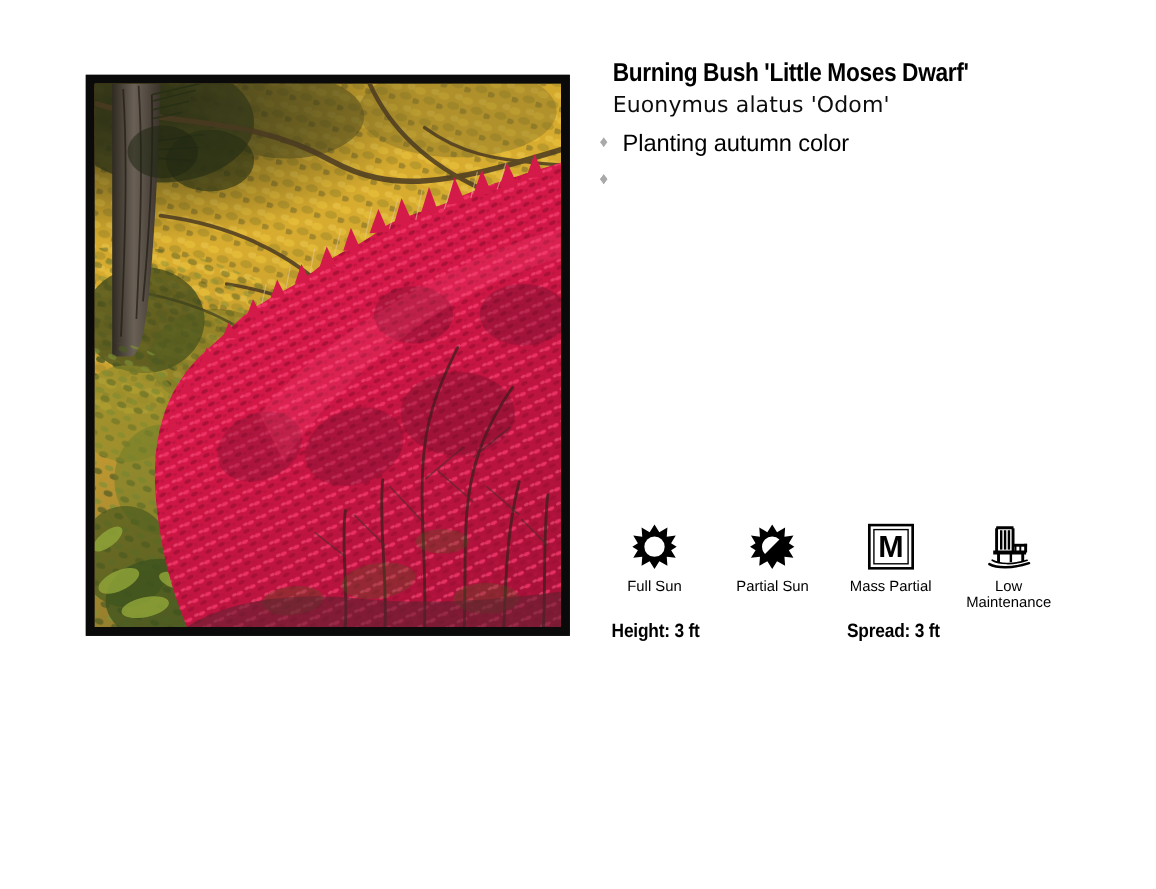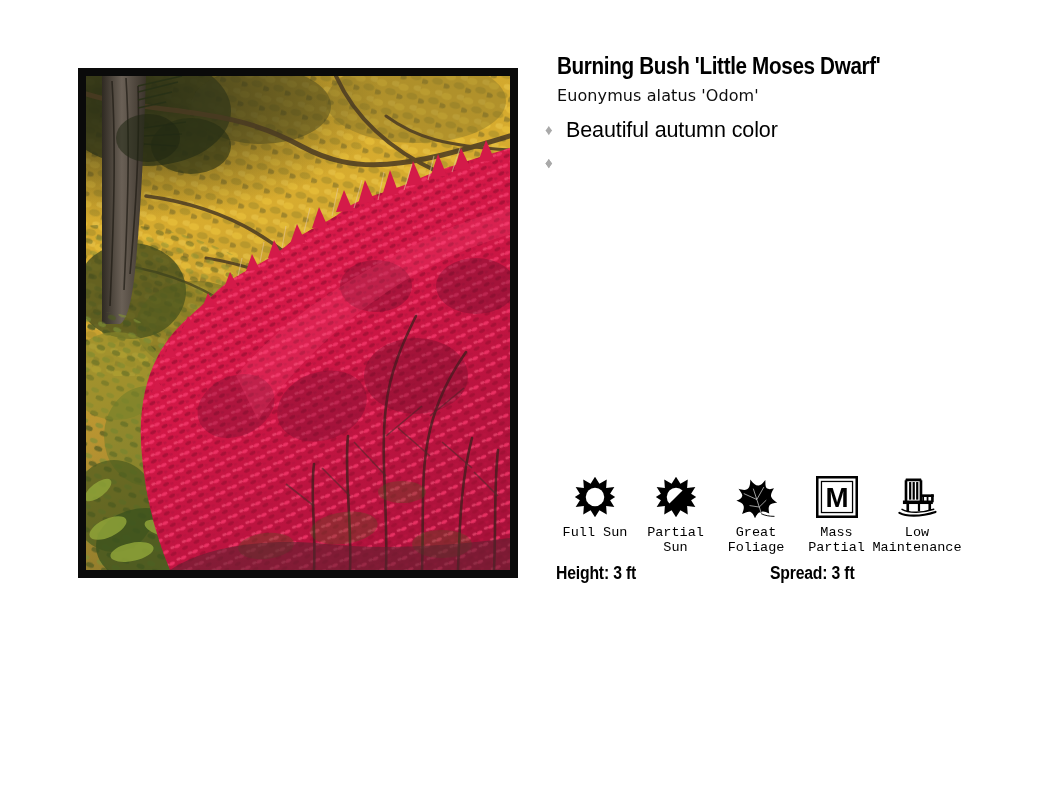--- a/index.html
+++ b/index.html
@@ -54,21 +54,21 @@
     color: #000000;
     margin: 0 0 0 17px;
     transform: scaleX(0.88);
     transform-origin: left center;
     white-space: nowrap;
   }
 
   #botanical-name {
     font-family: "DejaVu Sans", sans-serif;
     font-weight: 400;
-    font-size: 16px;
+    font-size: 20px;
     line-height: 29px;
     letter-spacing: 0.1px;
     color: #0d0d0d;
     margin: 0 0 0 17px;
     white-space: nowrap;
   }
 
   #feature-list {
     list-style: none;
     margin: 4px 0 0 0;
@@ -109,21 +109,21 @@
     align-items: center;
   }
   .attribute-glyph {
     height: 50px;
     display: flex;
     align-items: center;
     justify-content: center;
   }
   .attribute-label {
     margin-top: 3px;
-    font-family: Liberation Mono, monospace;
+    font-family: Liberation Sans, sans-serif;
     font-size: 13.5px;
     line-height: 15px;
     color: #000000;
     text-align: center;
   }
 
   
   #size-row {
     position: absolute;
     left: 556px;
@@ -334,21 +334,21 @@
 
 <div id="info-panel">
 
   <div id="common-name">Burning Bush 'Little Moses Dwarf'</div>
 
   <div id="botanical-name">Euonymus alatus 'Odom'</div>
 
   <ul id="feature-list">
     <li class="feature-item">
       <span class="feature-bullet" style="color: rgb(169, 169, 169);">♦</span>
-      <span>Beautiful autumn color</span>
+      <span>Planting autumn color</span>
     </li>
     <li class="feature-item">
       <span class="feature-bullet" style="color: rgb(169, 169, 169);">♦</span>
     </li>
     <li class="feature-item">
       <span class="feature-bullet" style="color: rgb(169, 169, 169);">♦</span>
     </li>
   </ul>
 </div>
 
@@ -369,58 +369,20 @@
       <svg width="42" height="42" viewBox="0 0 100 100">
         <path fill="#000000" d="M50 2 L60.5 18.5 L78 8.5 L76.5 28.5 L96 26 L86 42.5 L98 50 L86 57.5 L96 74 L76.5 71.5 L78 91.5 L60.5 81.5 L50 98 L39.5 81.5 L22 91.5 L23.5 71.5 L4 74 L14 57.5 L2 50 L14 42.5 L4 26 L23.5 28.5 L22 8.5 L39.5 18.5 Z"></path>
         <path d="M50 28 A22 22 0 0 1 72 50 L50 50 Z M50 28 A22 22 0 0 0 28 50 L50 50 Z" fill="none"></path>
         <path d="M65.6 34.4 A22 22 0 0 1 34.4 65.6 Z" fill="#000000"></path>
         <path d="M65.6 34.4 A22 22 0 0 0 34.4 65.6 Z" fill="#ffffff"></path>
       </svg>
     </div>
     <div class="attribute-label">Partial Sun</div>
   </div>
 
-  <div class="attribute">
-    <div class="attribute-glyph">
-      <svg width="46" height="44" viewBox="0 0 100 100">
-        <g transform="rotate(-18 50 50)">
-          <path fill="#000000" d="M50 8
-                   C54 20 58 26 64 27
-                   C70 28 76 24 82 20
-                   C80 28 77 34 79 38
-                   C82 43 89 44 95 44
-                   C88 50 83 55 83 60
-                   C83 66 88 72 92 77
-                   C84 76 77 75 73 78
-                   C69 81 68 88 67 95
-                   C61 89 56 85 52 86
-                   C50 87 50 92 50 97
-                   C50 92 50 87 48 86
-                   C44 85 39 89 33 95
-                   C32 88 31 81 27 78
-                   C23 75 16 76 8 77
-                   C12 72 17 66 17 60
-                   C17 55 12 50 5 44
-                   C11 44 18 43 21 38
-                   C23 34 20 28 18 20
-                   C24 24 30 28 36 27
-                   C42 26 46 20 50 8 Z"></path>
-          <g stroke="#ffffff" stroke-width="1.4" fill="none" opacity="0.9">
-            <path d="M50 97 L50 30"></path>
-            <path d="M50 56 L26 34"></path>
-            <path d="M50 56 L74 34"></path>
-            <path d="M50 74 L30 64"></path>
-            <path d="M50 74 L70 64"></path>
-          </g>
-        </g>
-        <path stroke="#000000" stroke-width="2.2" fill="none" d="M62 88 C70 92 80 94 92 94"></path>
-      </svg>
-    </div>
-    <div class="attribute-label">Great Foliage</div>
-  </div>
 
   <div class="attribute">
     <div class="attribute-glyph">
       <svg width="42" height="42" viewBox="0 0 100 100">
         <rect x="3" y="3" width="94" height="94" fill="none" stroke="#000000" stroke-width="6"></rect>
         <rect x="13" y="13" width="74" height="74" fill="none" stroke="#000000" stroke-width="3"></rect>
         <text x="50" y="50" text-anchor="middle" dominant-baseline="central" font-family="'Liberation Sans', sans-serif" font-weight="bold" font-size="66" fill="#000000">M</text>
       </svg>
     </div>
     <div class="attribute-label">Mass Partial</div>

